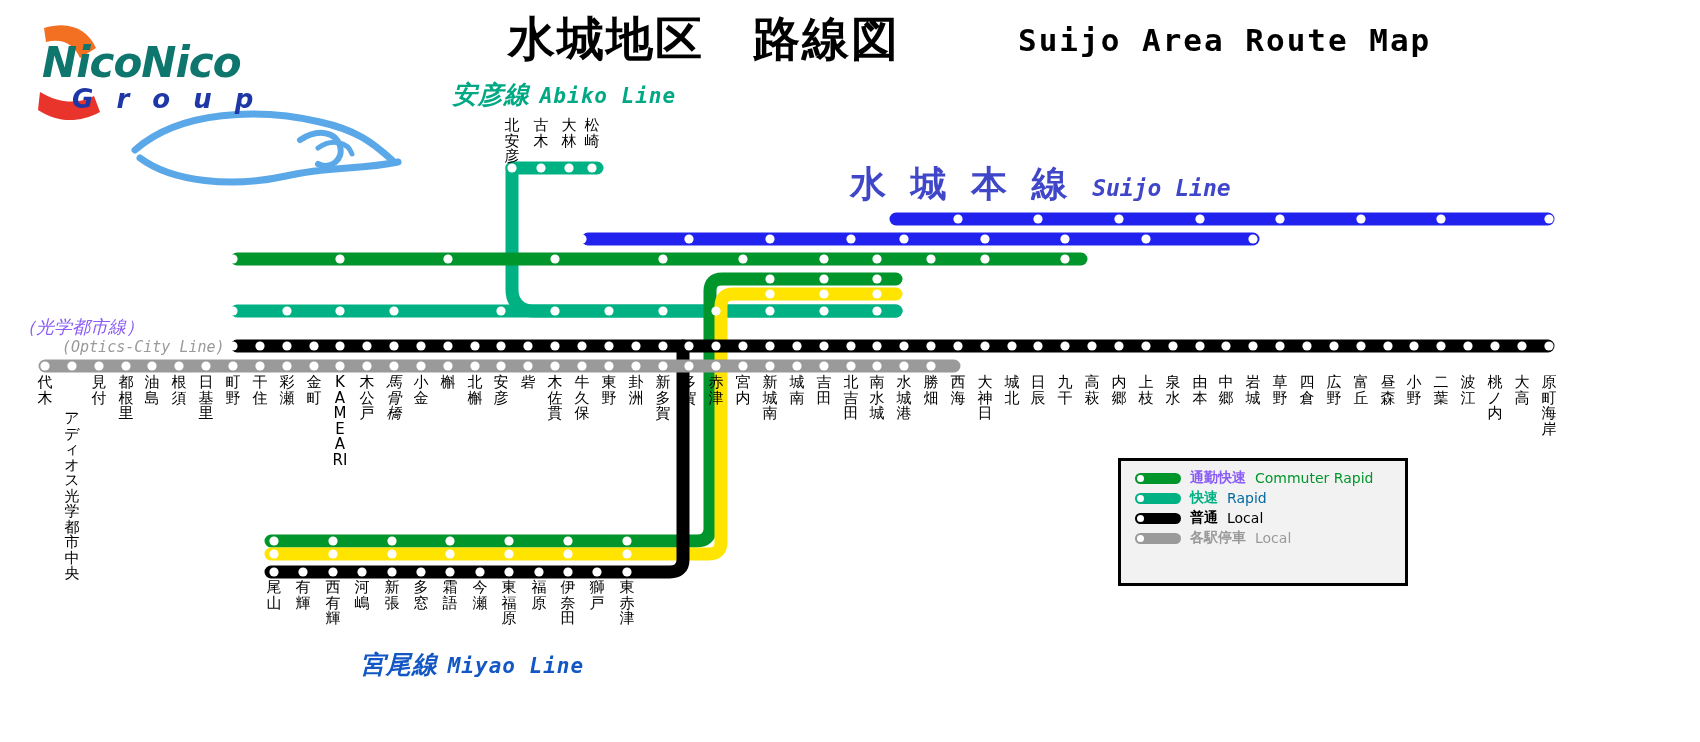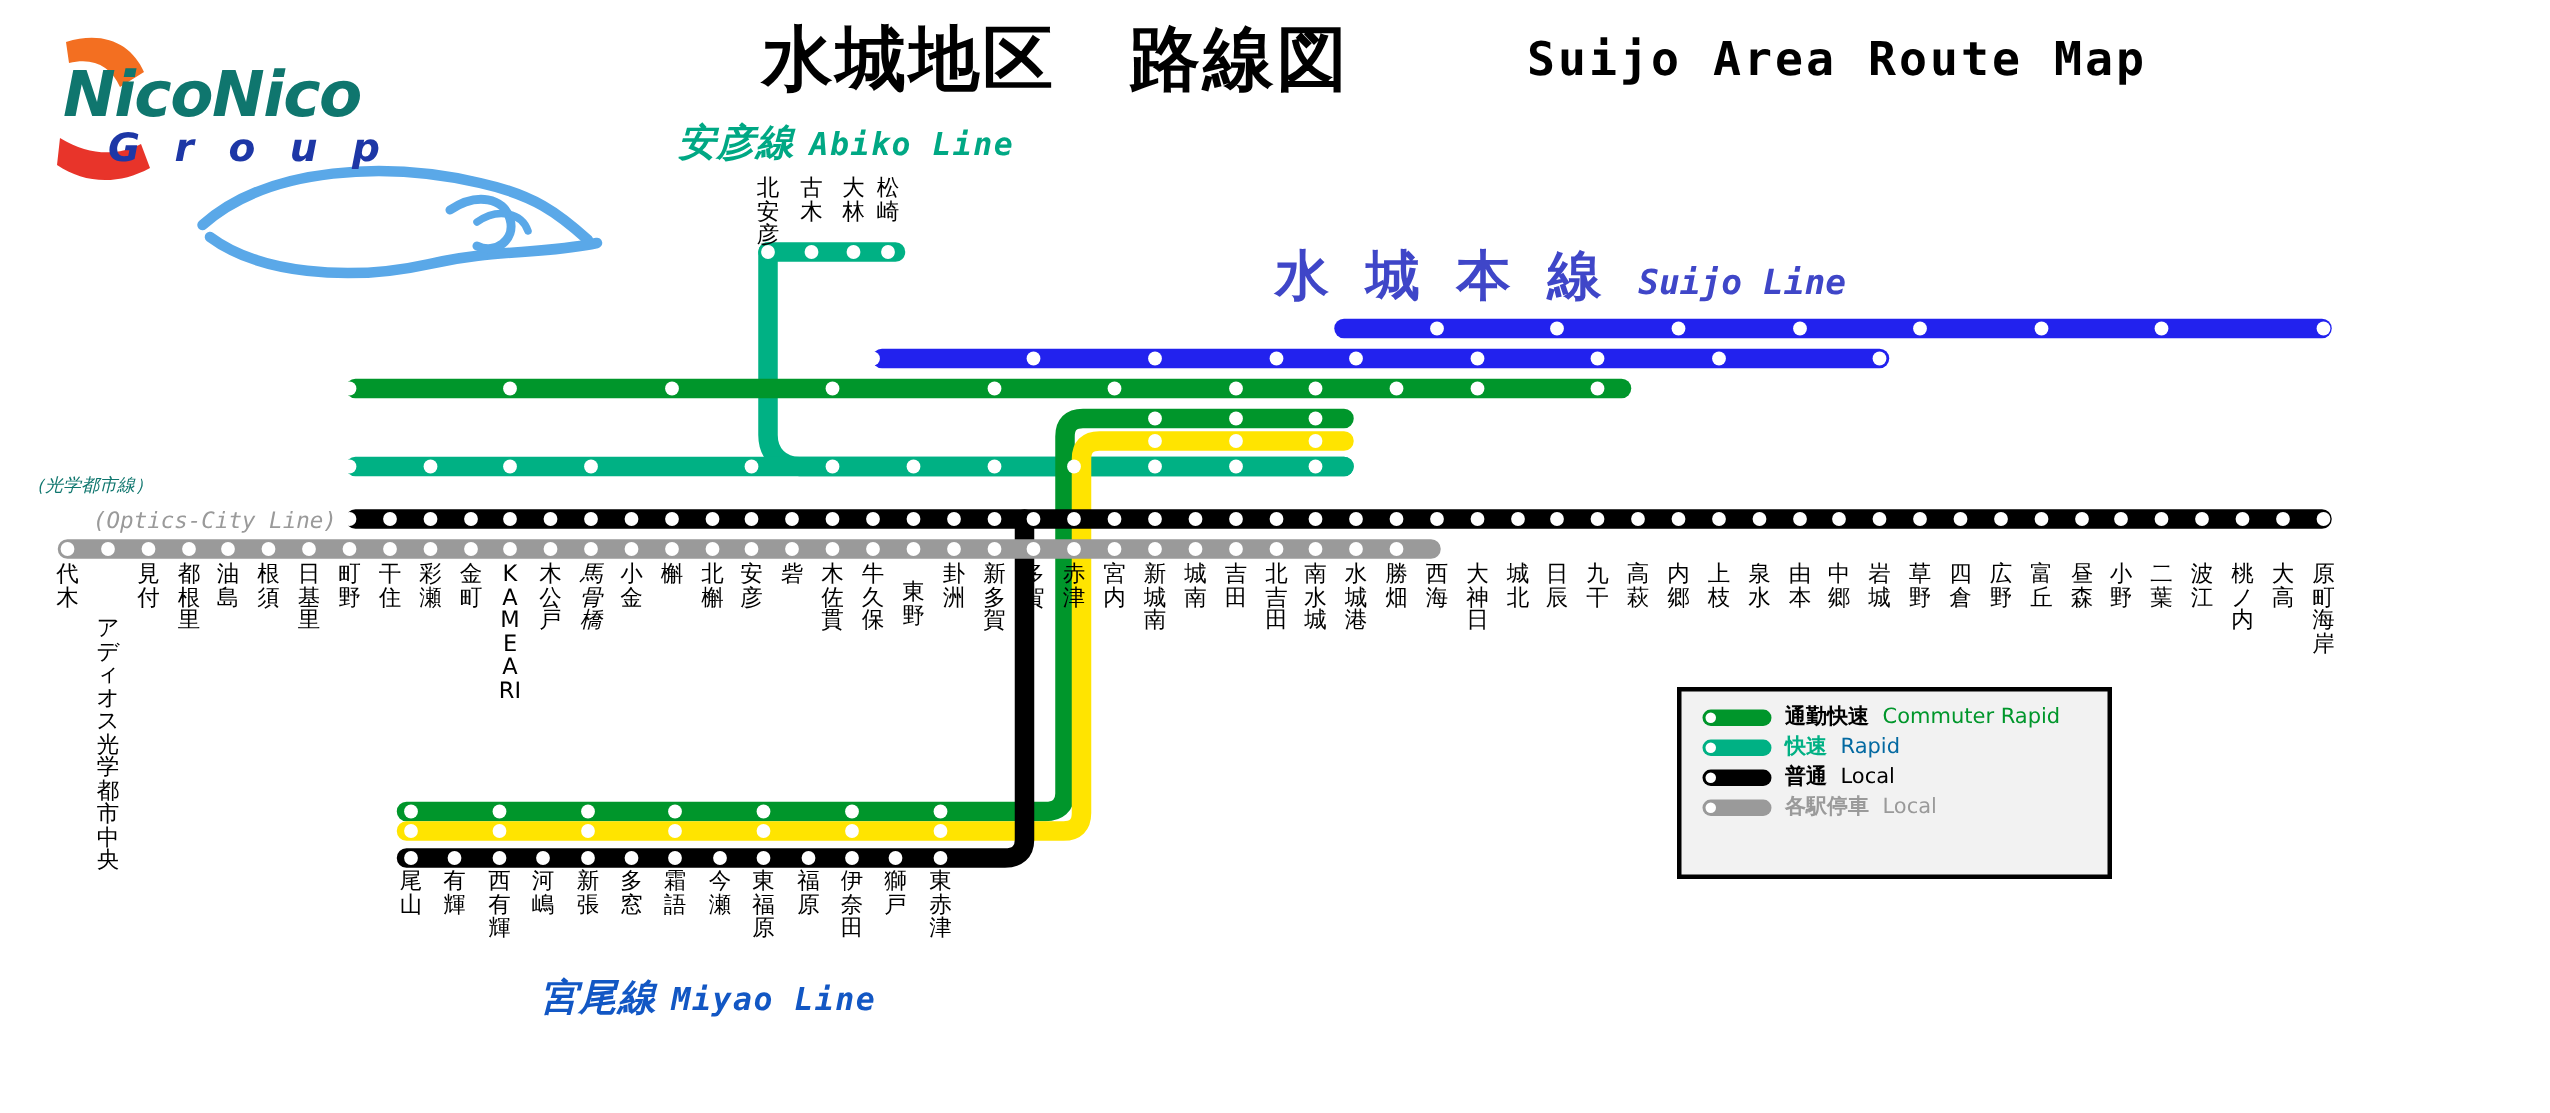--- a/index.html
+++ b/index.html
@@ -56,21 +56,21 @@
     font-weight:bold;font-style:italic;
   }
   .lt-abiko{left:452px;top:78px;font-size:25px;color:#00a884;letter-spacing:1px;}
   .lt-abiko .rom{font-family:"DejaVu Sans Mono",monospace;font-size:21px;}
   .lt-suijo{left:850px;top:160px;font-size:36px;color:#3f46c8;letter-spacing:6px;font-style:normal;}
   .lt-suijo .rom{font-family:"DejaVu Sans Mono",monospace;font-size:23px;font-style:italic;letter-spacing:0px;}
   .lt-miyao{left:360px;top:648px;font-size:25px;color:#1257c4;letter-spacing:1px;}
   .lt-miyao .rom{font-family:"DejaVu Sans Mono",monospace;font-size:21px;}
   .lt-optics{
     position:absolute;left:18px;top:315px;width:200px;text-align:left;
-    font-family:"DejaVu Sans",sans-serif;font-style:italic;font-size:12px;color:#0f766e;
+    font-family:"DejaVu Sans",sans-serif;font-style:italic;font-size:18px;color:#8b5cf6;
     white-space:nowrap;
   }
   .lt-optics2{
     position:absolute;left:62px;top:338px;
     font-family:"DejaVu Sans Mono",monospace;font-style:italic;font-size:15px;color:#9a9a9a;
     white-space:nowrap;
   }
 
   
   .stn-label{
@@ -352,21 +352,21 @@
     <div class="stn-label" style="left: 332px; top: 375px;">KAMEARI</div>
     <div class="stn-label" style="left: 359px; top: 375px;">木公戸</div>
     <div class="stn-label" style="left: 386px; top: 375px; font-style: italic;">馬骨橋</div>
     <div class="stn-label" style="left: 413px; top: 375px;">小金</div>
     <div class="stn-label" style="left: 440px; top: 375px;">槲</div>
     <div class="stn-label" style="left: 467px; top: 375px;">北槲</div>
     <div class="stn-label" style="left: 493px; top: 375px;">安彦</div>
     <div class="stn-label" style="left: 520px; top: 375px;">砦</div>
     <div class="stn-label" style="left: 547px; top: 375px;">木佐貫</div>
     <div class="stn-label" style="left: 574px; top: 375px;">牛久保</div>
-    <div class="stn-label" style="left: 601px; top: 375px; margin-top: 12px;">東野</div>
+    <div class="stn-label" style="left: 601px; top: 375px;">東野</div>
     <div class="stn-label" style="left: 628px; top: 375px;">卦洲</div>
     <div class="stn-label" style="left: 655px; top: 375px;">新多賀</div>
     <div class="stn-label" style="left: 681px; top: 375px;">多賀</div>
     <div class="stn-label" style="left: 708px; top: 375px;">赤津</div>
     <div class="stn-label" style="left: 735px; top: 375px;">宮内</div>
     <div class="stn-label" style="left: 762px; top: 375px;">新城南</div>
     <div class="stn-label" style="left: 789px; top: 375px;">城南</div>
     <div class="stn-label" style="left: 816px; top: 375px;">吉田</div>
     <div class="stn-label" style="left: 843px; top: 375px;">北吉田</div>
     <div class="stn-label" style="left: 869px; top: 375px;">南水城</div>
@@ -414,21 +414,21 @@
     <div class="stn-label" style="left: 501px; top: 580px;">東福原</div>
     <div class="stn-label" style="left: 531px; top: 580px;">福原</div>
     <div class="stn-label" style="left: 560px; top: 580px;">伊奈田</div>
     <div class="stn-label" style="left: 589px; top: 580px;">獅戸</div>
     <div class="stn-label" style="left: 619px; top: 580px;">東赤津</div>
   </div>
 
 <div class="legend" id="legend">
     <div class="lg-row">
       <span class="lg-swatch" style="background: rgb(0, 150, 43);"></span>
-      <span class="lg-jp" style="color: #000000;">通勤快速</span>
+      <span class="lg-jp" style="color: #8b5cf6;">通勤快速</span>
       <span class="lg-en" style="color: rgb(0, 150, 43);">Commuter Rapid</span>
     </div>
     <div class="lg-row">
       <span class="lg-swatch" style="background: rgb(0, 177, 132);"></span>
       <span class="lg-jp" style="color: rgb(0, 177, 132);">快速</span>
       <span class="lg-en" style="color: #0369a1;">Rapid</span>
     </div>
     <div class="lg-row">
       <span class="lg-swatch" style="background: rgb(0, 0, 0);"></span>
       <span class="lg-jp" style="color: rgb(0, 0, 0);">普通</span>

